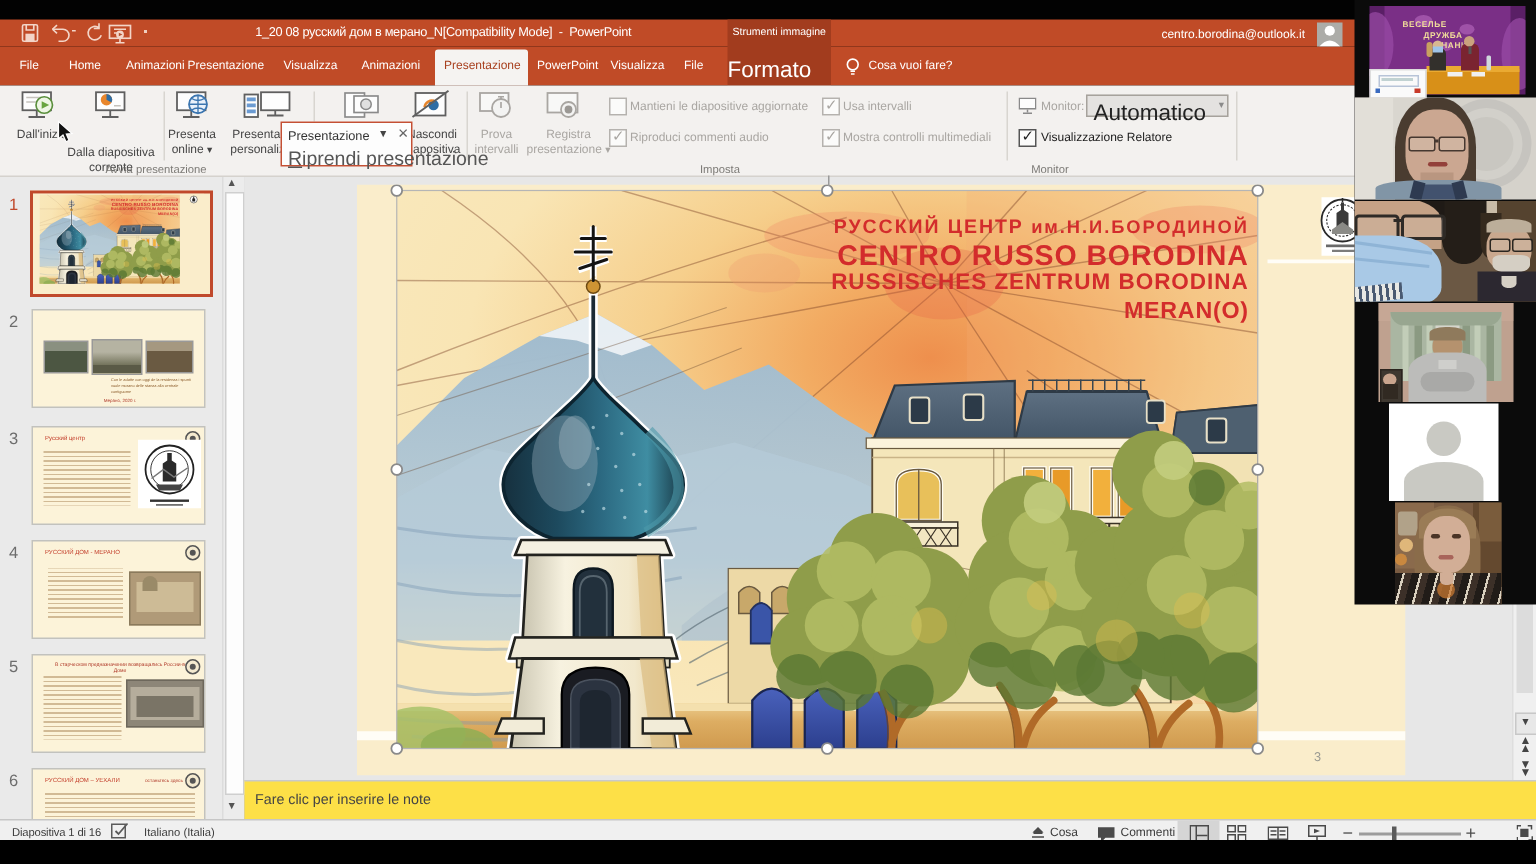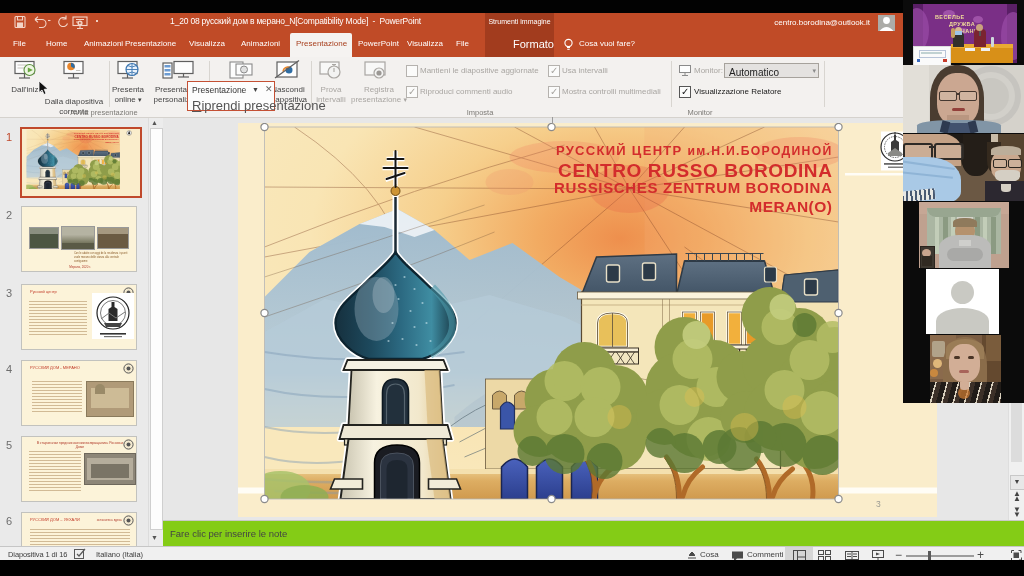--- a/index.html
+++ b/index.html
@@ -5,40 +5,40 @@
   html,body{margin:0;padding:0;}
   body{width:1024px;height:576px;position:relative;overflow:hidden;background:#000;
        font-family:"Liberation Sans", sans-serif;}
   .abs{position:absolute;}
   
   #titlebar{left:0;top:13px;width:904px;height:18px;background:#c04b27;}
   #tabrow{left:0;top:31px;width:904px;height:26px;background:#c04b27;}
   #ribbon{left:0;top:57px;width:1024px;height:60px;background:#f3f1ef;border-bottom:1px solid #d5d2cd;}
   #mainrow{left:0;top:118px;width:1024px;height:402px;background:#e7e7e7;}
   #panel{left:0;top:118px;width:162px;height:428px;background:#eaeaea;border-right:1px solid #d0d0d0;}
-  #notes{left:163px;top:520px;width:861px;height:26px;box-sizing:border-box;background:#84cc16;border-top:1px solid #c9c9c9;}
+  #notes{left:163px;top:520px;width:861px;height:26px;box-sizing:border-box;background:#fde047;border-top:1px solid #c9c9c9;}
   #statusbar{left:0;top:546px;width:1024px;height:14px;background:#f0f0f0;border-top:1px solid #c6c6c6;}
   #botblack{left:0;top:560px;width:1024px;height:16px;background:#000;}
   .wtxt{color:#fff;}
   .tab{color:#fff;font-size:8px;position:absolute;top:31px;height:26px;line-height:26px;white-space:nowrap;}
   
   #strip{left:903px;top:0;width:121px;height:403px;background:#0b0b0b;overflow:hidden;}
 </style>
 </head>
 <body>
 
 <div class="abs" style="left:0;top:0;width:1024px;height:13px;background:#020202;"></div>
 
 <div class="abs" id="titlebar"></div>
 
 <div class="abs" id="tabrow"></div>
 
 <div class="abs" style="left:485px;top:13px;width:69px;height:44px;background:#a23c1e;"></div>
 <div class="abs wtxt" style="left:485px;top:18px;width:69px;text-align:center;font-size:7px;white-space:nowrap;">Strumenti immagine</div>
-<div class="abs wtxt" style="left:485px;top:38px;width:69px;text-align:right;font-size:11px;">Formato</div>
+<div class="abs wtxt" style="left:485px;top:38px;width:69px;text-align:left;font-size:15px;">Formato</div>
 
 <div class="abs" id="qat" style="left:10px;top:13px;width:160px;height:18px;">
 <svg width="160" height="18">
  <g stroke="#f3d5c8" fill="none" stroke-width="1.1">
   <path d="M6,3.5 h8 a1,1 0 0 1 1,1 v9 a1,1 0 0 1 -1,1 h-8 a1,1 0 0 1 -1,-1 v-9 a1,1 0 0 1 1,-1 Z"></path>
   <path d="M7.5,3.5 v3.5 h5 v-3.5"></path>
         <rect x="7.5" y="10" width="5" height="4.5" fill="#f3d5c8"></rect>
   <path d="M25,6.5 h7 a4,4 0 0 1 0,8 h-3"></path>
   <path d="M25,6.5 l3,-2.8 M25,6.5 l3,2.8"></path>
   <path d="M38,7.5 h2.5"></path>
@@ -178,21 +178,21 @@
  <div class="abs cbx cbx-g" style="left:548px;top:29px;"></div>
  <div class="abs" style="left:562px;top:30px;color:#a9a6a2;">Mostra controlli multimediali</div>
 
  <svg class="abs" style="left:679px;top:8px;" width="12" height="11">
       <rect x="0.5" y="0.5" width="11" height="7" fill="#fdfdfd" stroke="#8a8a8a"></rect>
       <line x1="6" y1="8" x2="6" y2="10" stroke="#8a8a8a"></line>
       <line x1="3" y1="10.5" x2="9" y2="10.5" stroke="#8a8a8a"></line>
     </svg>
  <div class="abs" style="left:694px;top:9px;color:#a9a6a2;">Monitor:</div>
  <div class="abs" style="left:724px;top:6px;width:95px;height:15px;background:#e4e2e0;border:1px solid #a6a29c;box-sizing:border-box;">
-   <span style="position:absolute;left:4px;top:2px;font-size:10px;color:#222;">Automatico</span>
+   <span style="position:absolute;left:4px;top:2px;font-size:15px;color:#222;">Automatico</span>
    <span style="position:absolute;right:2px;top:2px;font-size:7px;color:#8a8a8a;">▾</span>
  </div>
  <div class="abs cbx cbx-b" style="left:679px;top:29px;"></div>
  <div class="abs" style="left:694px;top:30px;color:#1a1a1a;">Visualizzazione Relatore</div>
 
  <div class="abs" style="left:187px;top:24px;width:86px;height:28px;background:#fdfdfd;border:1.6px solid #c45034;z-index:5;">
    <span style="position:absolute;left:4px;top:3px;font-size:8.5px;color:#333;">Presentazione</span>
    <span style="position:absolute;left:64px;top:3px;font-size:7px;color:#444;">▼</span>
    <span style="position:absolute;left:77px;top:2px;font-size:9px;color:#666;">✕</span>
    <span style="position:absolute;left:4px;top:16px;font-size:13px;color:#555;white-space:nowrap;"><u>R</u>iprendi presentazione</span>

